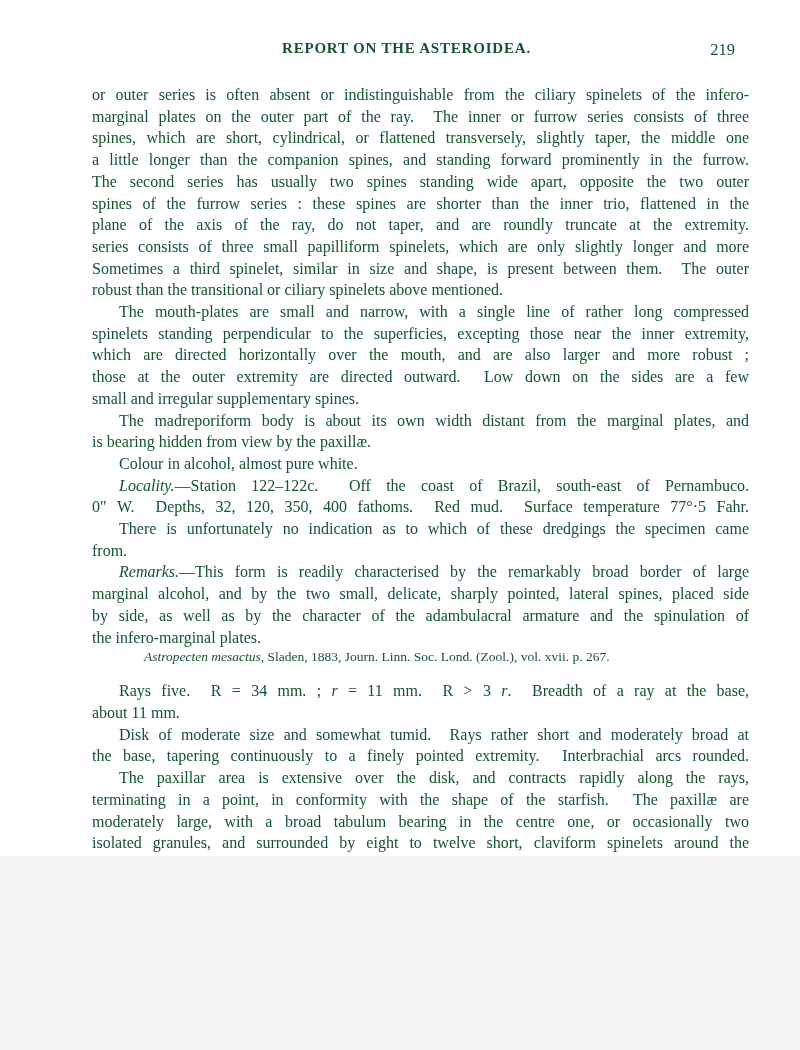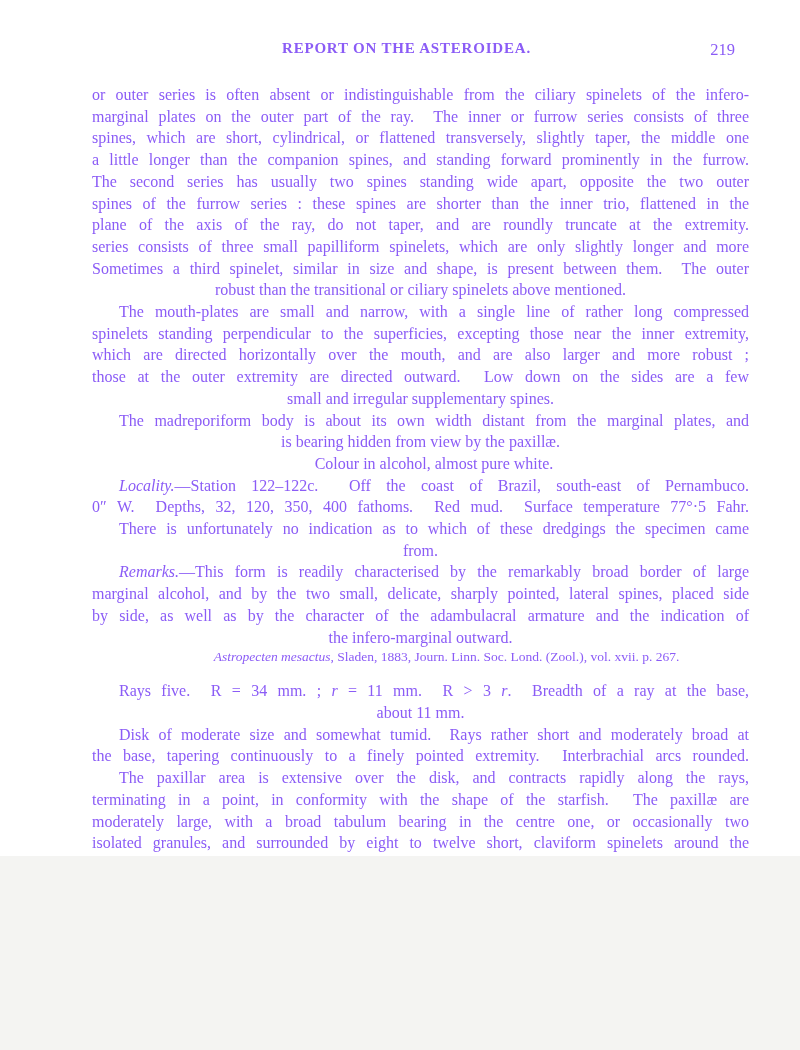--- a/index.html
+++ b/index.html
@@ -5,21 +5,21 @@
   html, body { margin: 0; padding: 0; }
   body {
     width: 800px; height: 1050px;
     background: #f4f4f2;
     font-family: "Liberation Serif", "DejaVu Serif", serif;
   }
   .page {
     position: relative;
     width: 800px; height: 856px;
     background: #ffffff;
-    color: #8b5cf6;
+    color: #14532d;
     overflow: hidden;
   }
   .header {
     position: absolute;
     top: 40px; left: 78px; width: 657px; height: 22px;
   }
   .header-title {
     text-align: center;
     font-weight: bold;
     font-size: 15px;
@@ -32,21 +32,21 @@
   }
   .body-text {
     position: absolute;
     top: 84px; left: 92px; width: 657px;
     font-size: 16px;
   }
   p.para { margin: 0; }
   .line {
     display: block;
     line-height: 21.7px;
-    text-align: center;
+    text-align: left;
   }
   .line.j {
     text-align: justify;
     text-align-last: justify;
     -moz-text-align-last: justify;
   }
   .para.indent .line:first-child { text-indent: 27px; }
   .it { font-style: italic; }
   .ul { text-decoration: underline; text-underline-offset: 2px; }
   .para.heading {
@@ -99,22 +99,22 @@
         <span class="line j"><span class="it">Locality.</span><span>—Station 122–122c.&nbsp; Off the coast of Brazil, south-east of Pernambuco.</span></span>
         <span class="line j"><span>0″ W.&nbsp; Depths, 32, 120, 350, 400 fathoms.&nbsp; Red mud.&nbsp; Surface temperature 77°·5 Fahr.</span></span>
       </p>
       <p class="para body indent">
         <span class="line j"><span>There is unfortunately no indication as to which of these dredgings the specimen came</span></span>
         <span class="line"><span>from.</span></span>
       </p>
       <p class="para body indent">
         <span class="line j"><span class="it">Remarks.</span><span>—This form is readily characterised by the remarkably broad border of large</span></span>
         <span class="line j"><span>marginal alcohol, and by the two small, delicate, sharply pointed, lateral spines, placed side</span></span>
-        <span class="line j"><span>by side, as well as by the character of the adambulacral armature and the indication of</span></span>
-        <span class="line"><span>the infero-marginal outward.</span></span>
+        <span class="line j"><span>by side, as well as by the character of the adambulacral armature and the spinulation of</span></span>
+        <span class="line"><span>the infero-marginal plates.</span></span>
       </p>
       <p class="para citation">
         <span class="line"><span class="it">Astropecten mesactus</span><span>, Sladen, 1883, Journ. Linn. Soc. Lond. (Zool.), vol. xvii. p. 267.</span></span>
       </p>
       <p class="para body indent">
         <span class="line j"><span>Rays five.&nbsp; R = 34 mm. ; </span><span class="it">r</span><span> = 11 mm.&nbsp; R &gt; 3 </span><span class="it">r</span><span>.&nbsp; Breadth of a ray at the base,</span></span>
         <span class="line"><span>about 11 mm.</span></span>
       </p>
       <p class="para body indent">
         <span class="line j"><span>Disk of moderate size and somewhat tumid.&nbsp; Rays rather short and moderately broad at</span></span>

